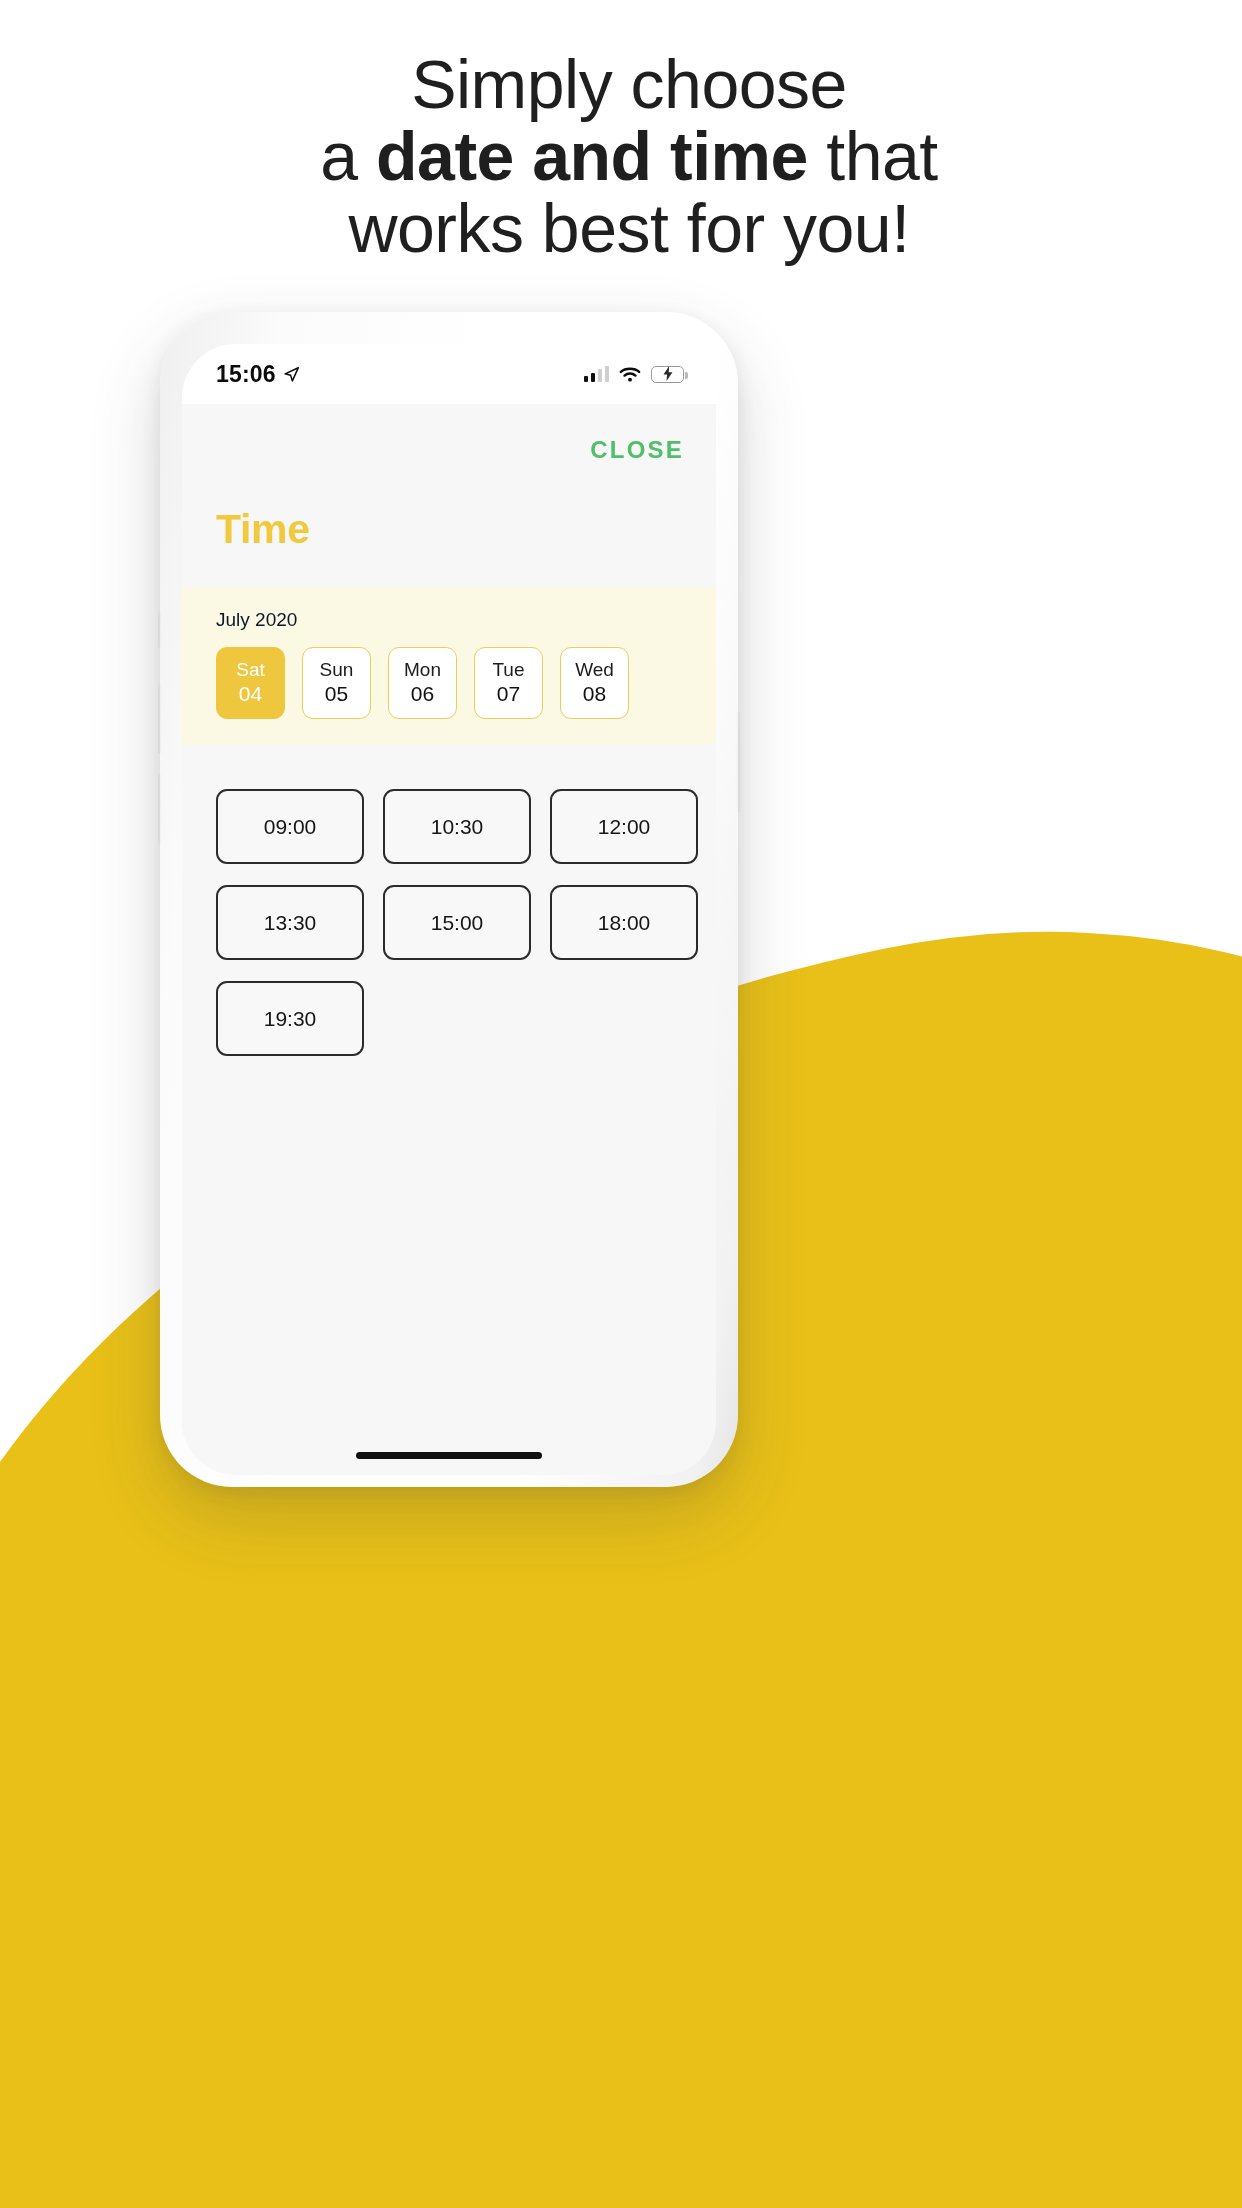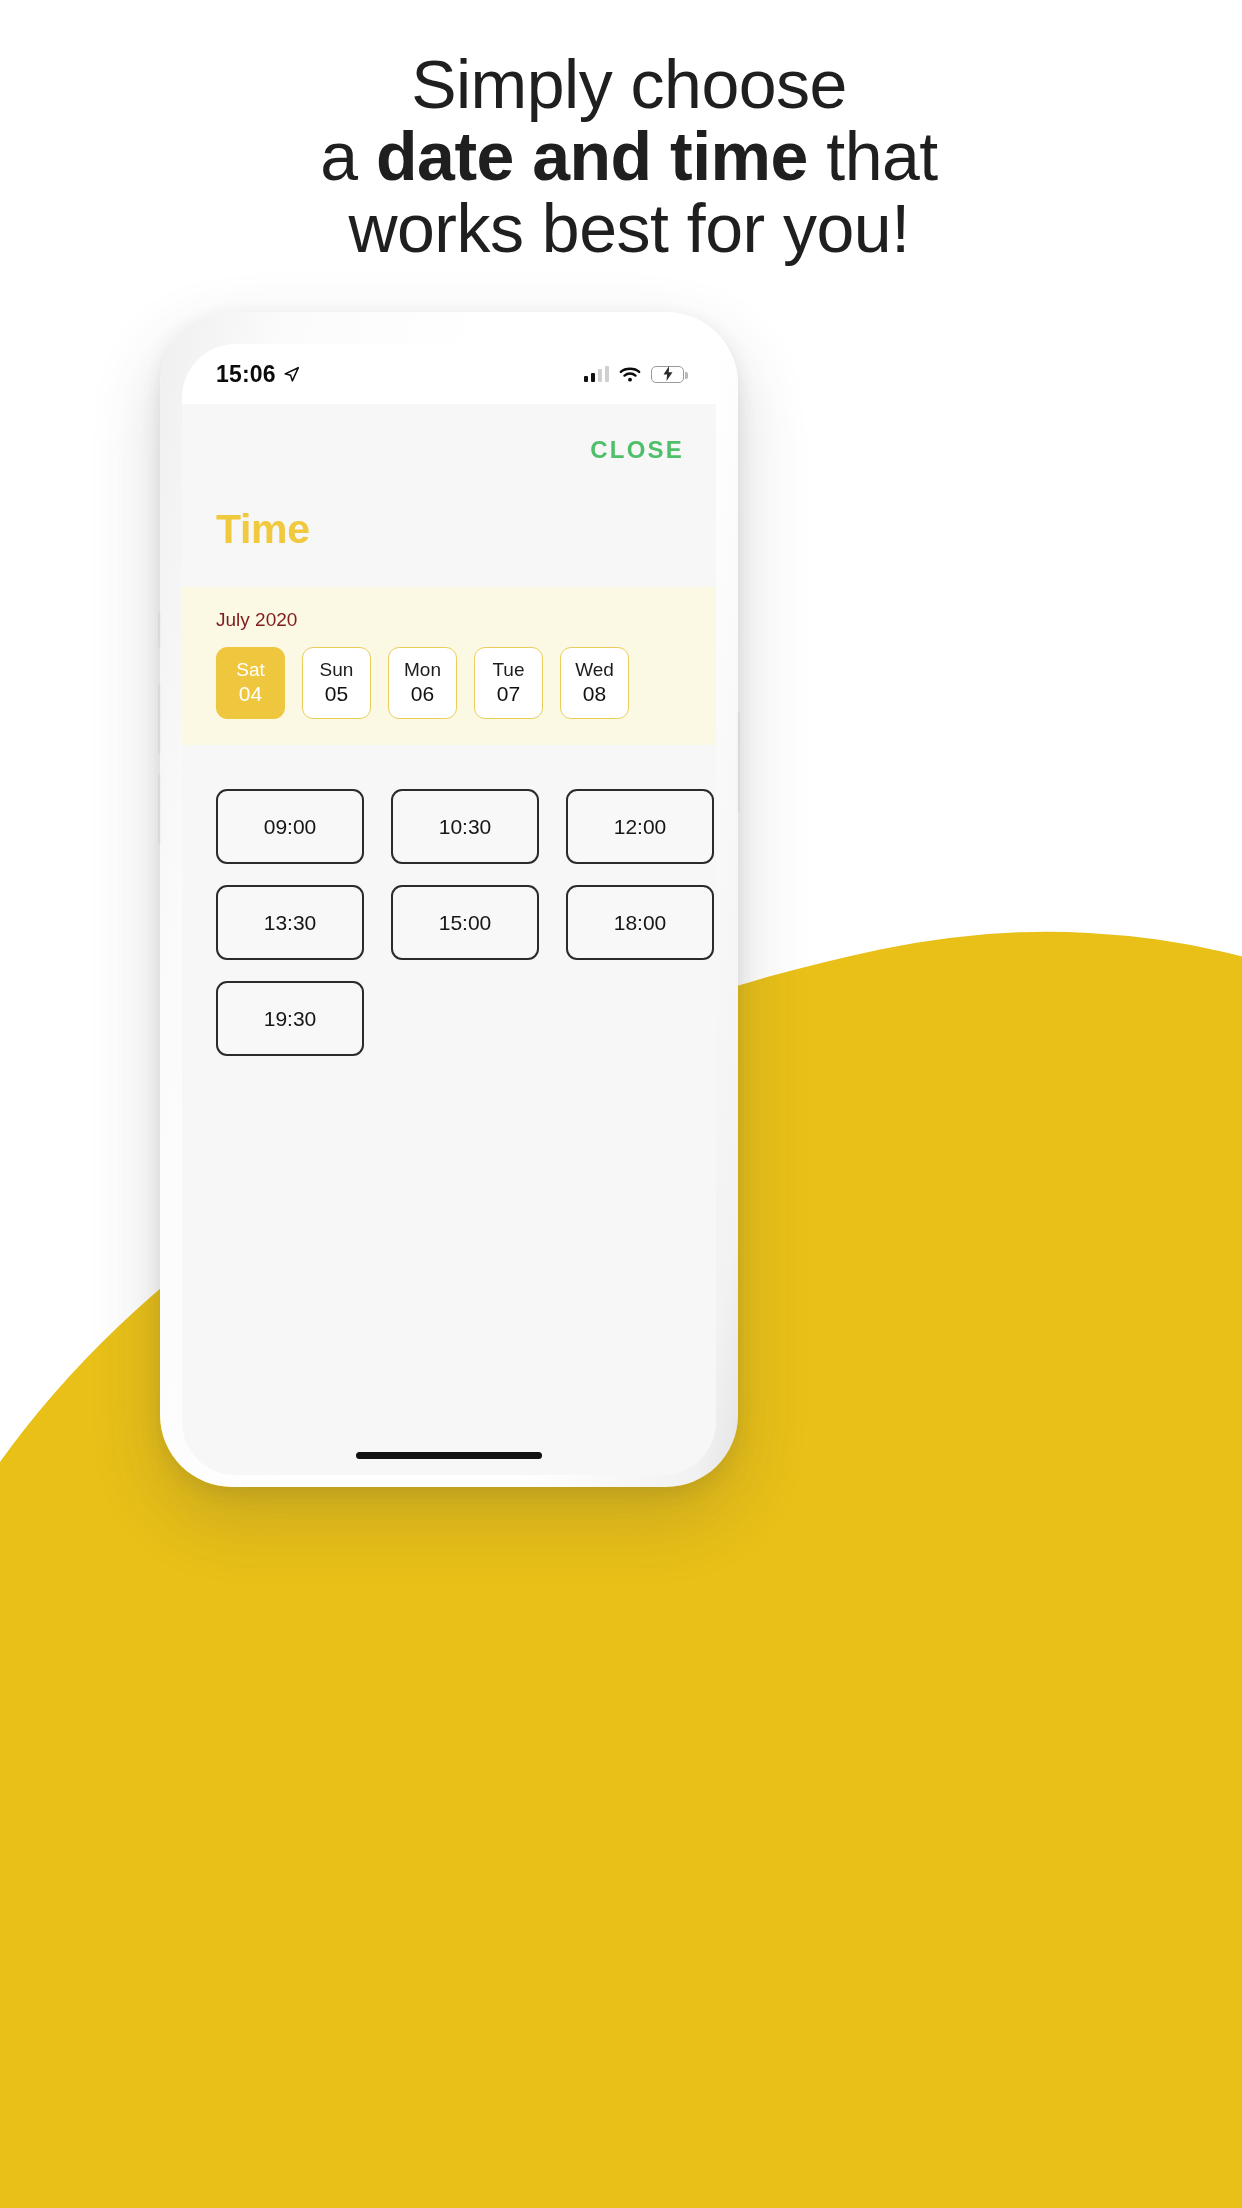--- a/index.html
+++ b/index.html
@@ -137,42 +137,42 @@
   }
 
   
   .date-strip {
     margin-top:34px;
     background:#FBF8E4;
     padding:22px 0 26px 0;
     overflow:hidden;
   }
   .month-label {
-    padding-left:34px; font-size:19px; color:#7f1d1d; margin-bottom:16px;
+    padding-left:34px; font-size:19px; color:#0f172a; margin-bottom:16px;
   }
   .chips { display:flex; gap:17px; padding-left:34px; }
   .chip {
     flex:0 0 auto;
     width:69px; height:72px;
     background:#ffffff;
     border:1.6px solid #EBCE5A;
     border-radius:11px;
     display:flex; flex-direction:column;
     align-items:center; justify-content:center;
     cursor:pointer;
   }
   .chip .dow { font-size:19px; color:#1c1c1c; line-height:1.1; }
   .chip .dom { font-size:21px; color:#111; line-height:1.2; }
   .chip.sel { background:#EFC73F; border-color:#EFC73F; }
   .chip.sel .dow, .chip.sel .dom { color:#ffffff; }
 
   
   .slots {
     display:flex; flex-wrap:wrap;
-    gap:21px 27px;
+    gap:21px 19px;
     padding:44px 0 0 34px;
     width:534px;
   }
   .slot {
     width:148px; height:75px;
     background:#F8F8F8;
     border:2px solid #2b2b2b;
     border-radius:11px;
     display:flex; align-items:center; justify-content:center;
     font-size:21px; color:#161616;

